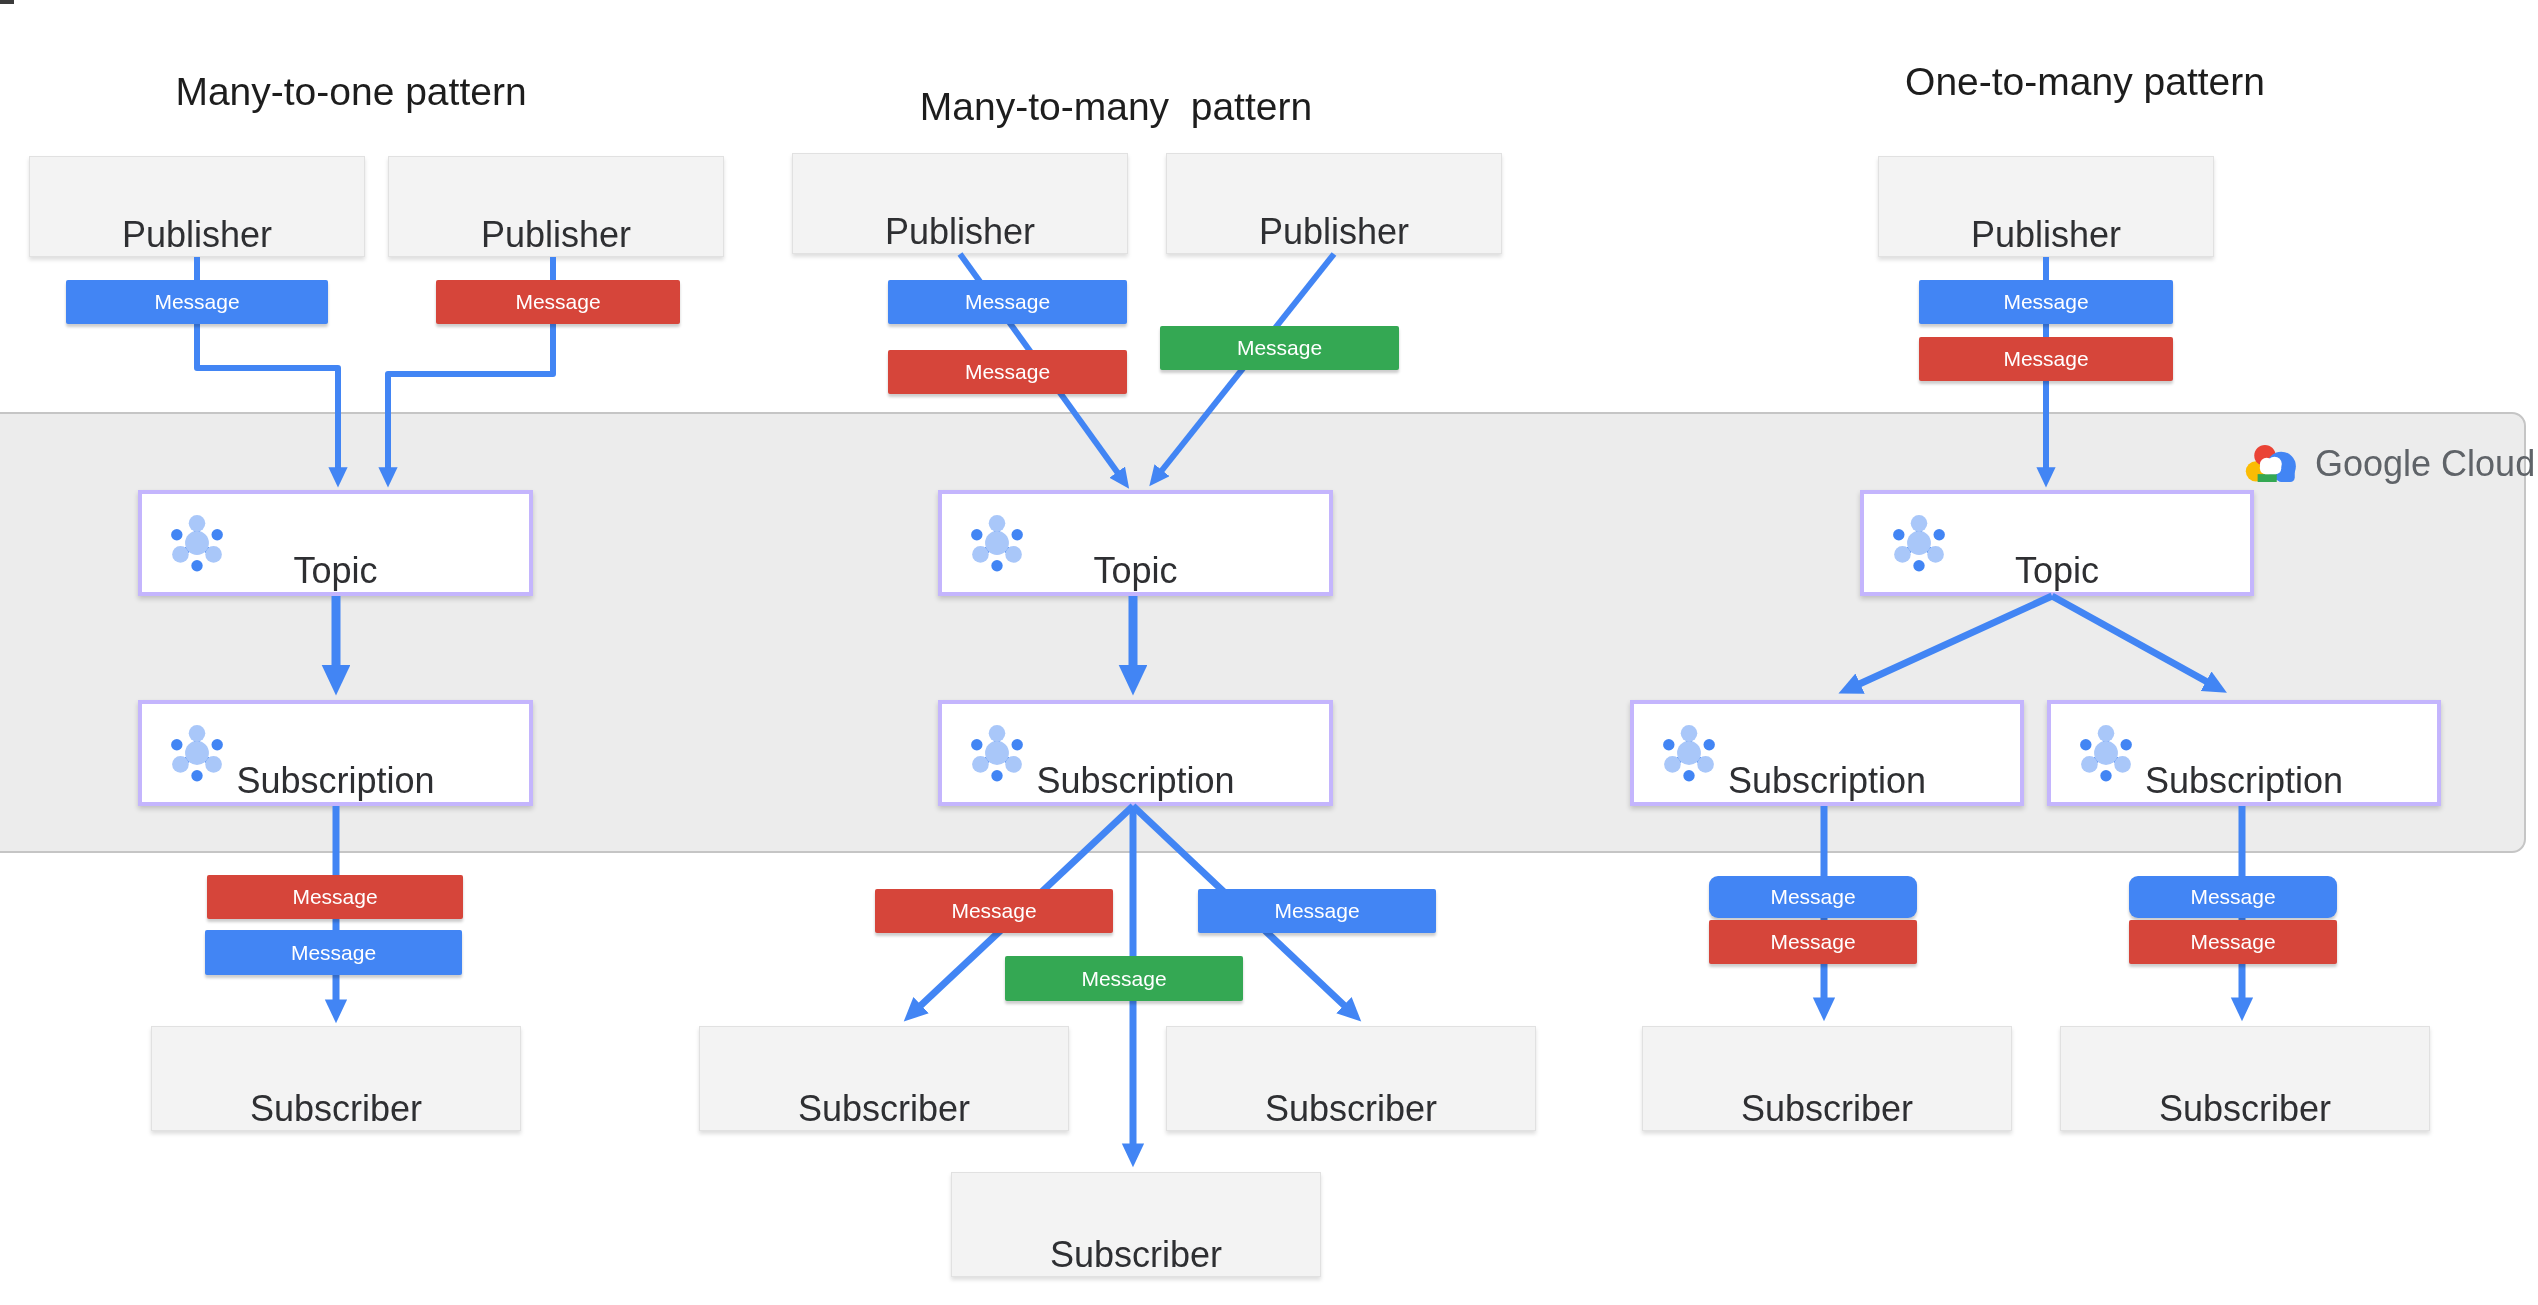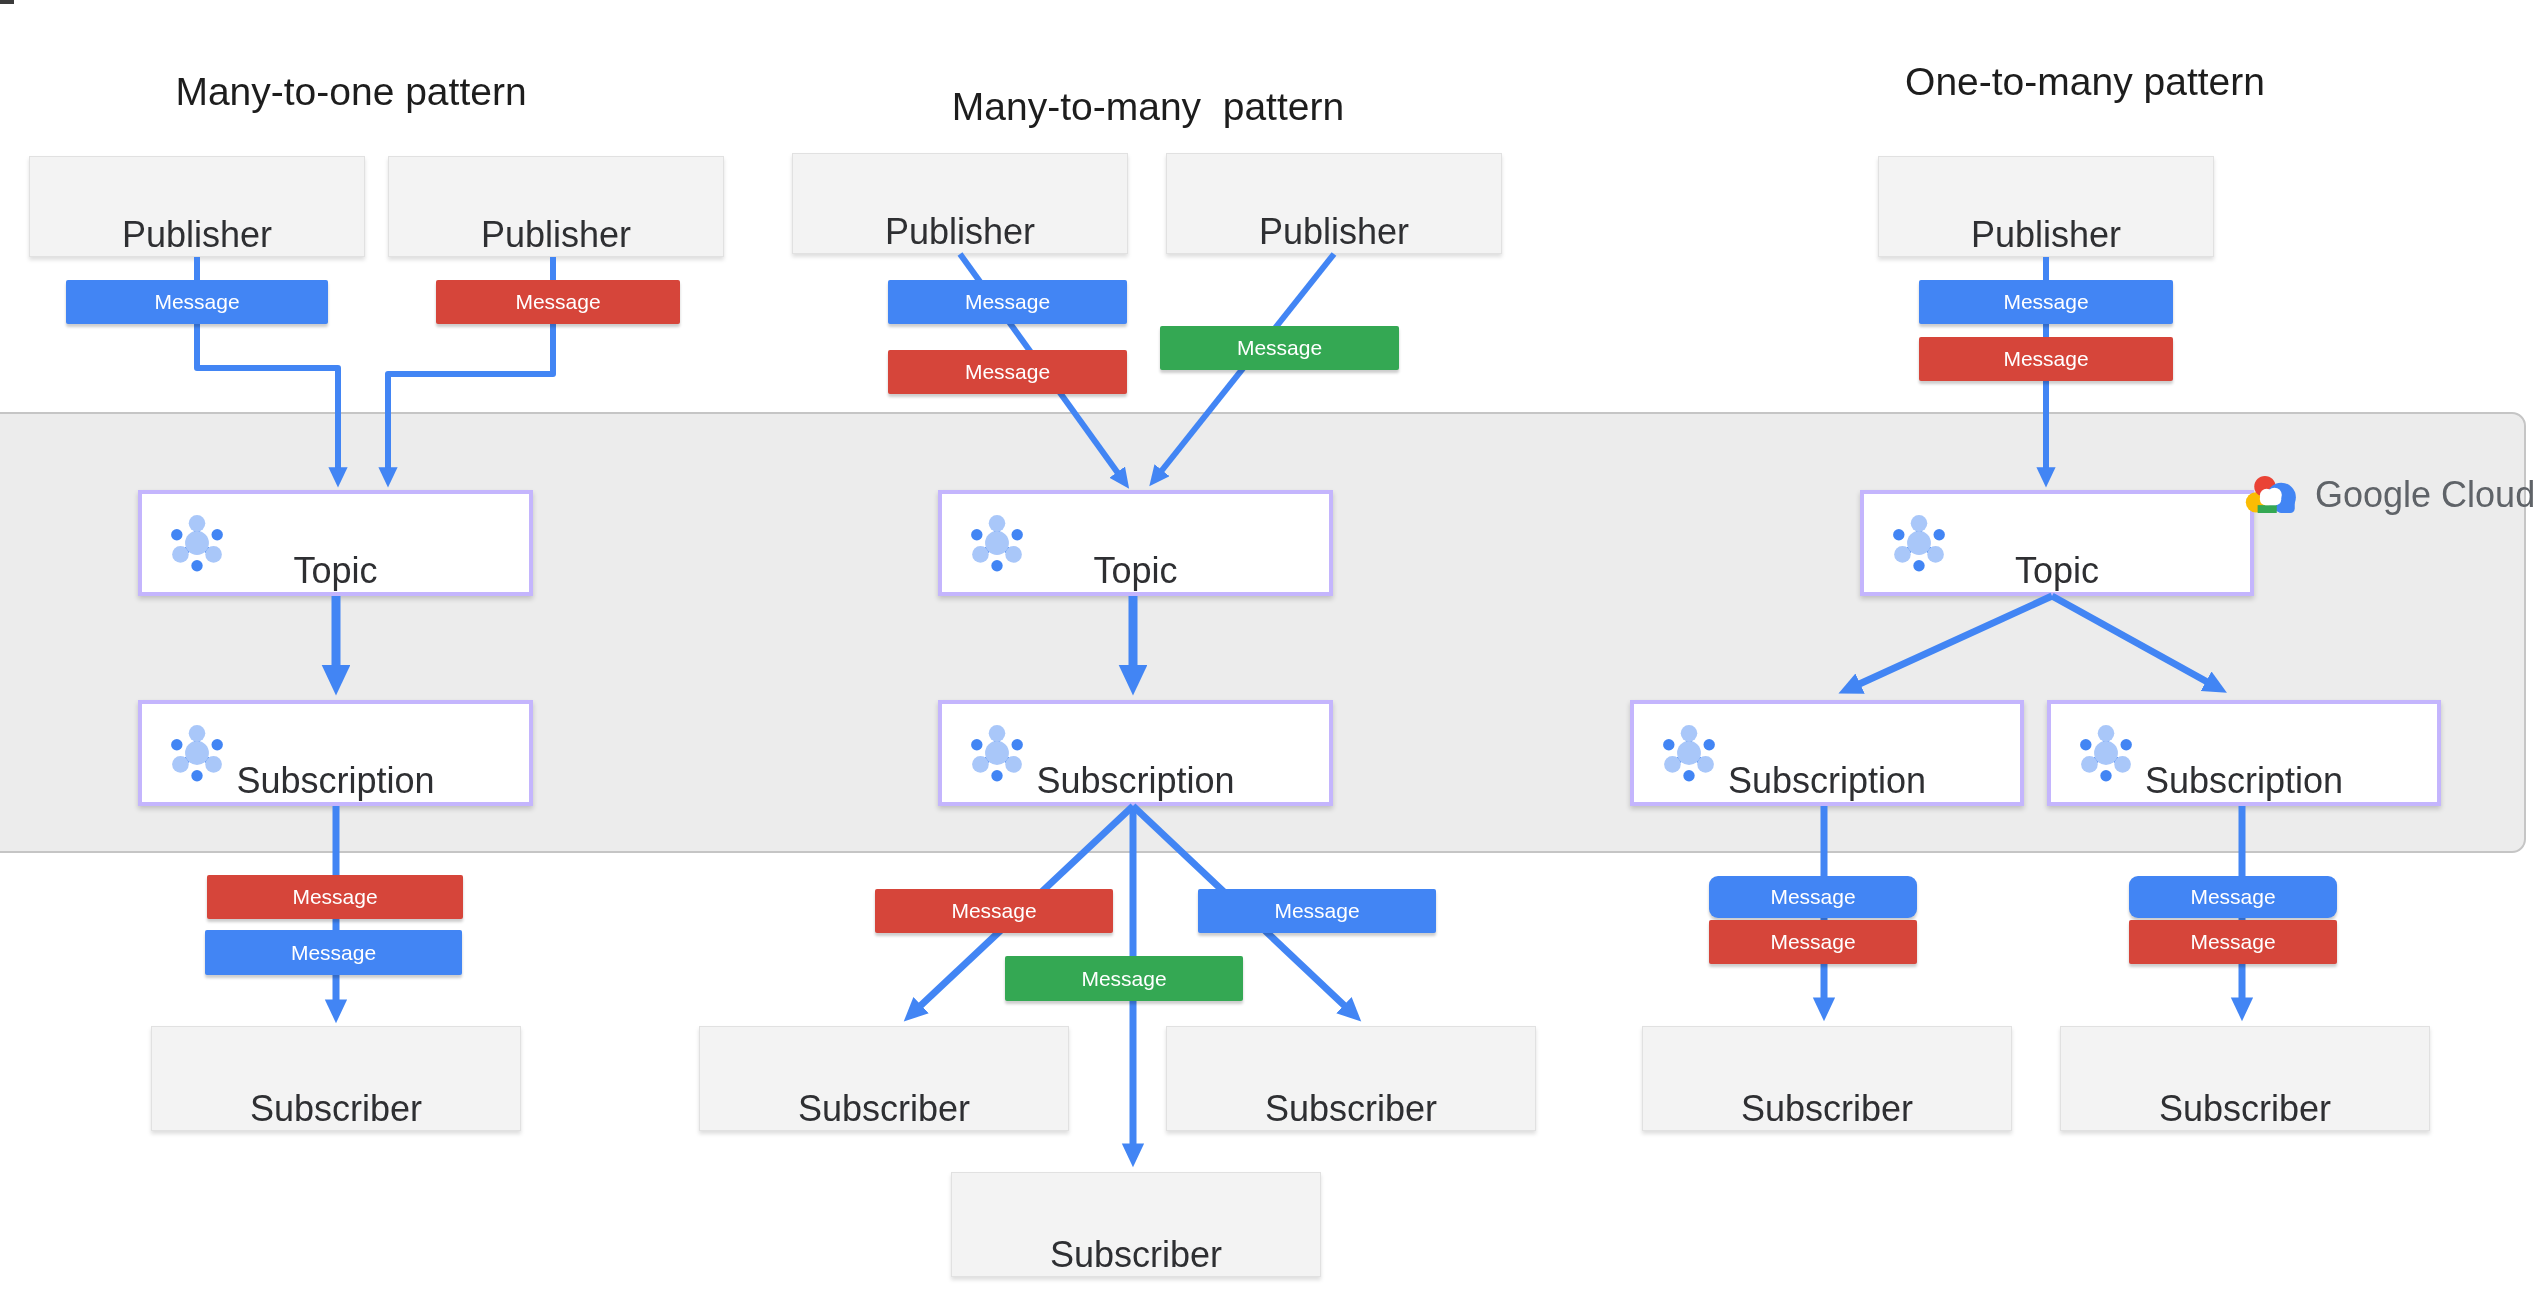--- a/index.html
+++ b/index.html
@@ -43,21 +43,21 @@
   .badge.r8{border-radius:9px;}
   .c-blue{background:var(--message-blue,#4285f4);}
   .c-red{background:var(--message-red,#db4437);}
   .c-green{background:var(--message-green,#34a853);}
   .connectors{position:absolute;left:0;top:0;width:2538px;height:1305px;z-index:2;pointer-events:none;}
   .conn{fill:none;stroke:var(--arrow-blue,#4285f4);stroke-linejoin:round;}
   .ah{fill:var(--arrow-blue,#4285f4);}
   .logo{
     position:absolute;left:2243px;top:438px;height:52px;z-index:2;
     display:flex;align-items:center;gap:18px;
-    font-size:36px;color:var(--logo-text,#5f6368);white-space:pre;margin-top:31px;
+    font-size:36px;color:var(--logo-text,#5f6368);white-space:pre;
   }
   .logo svg{width:54px;height:46px;}
   .icon-light{fill:var(--icon-light-blue,#a9c7f9);}
   .icon-dark{fill:var(--icon-dark-blue,#4285f4);}
   .icon-stroke{stroke:var(--icon-dark-blue,#4285f4);stroke-width:6;}
 </style>
 </head>
 <body>
 
 <div id="canvas">
@@ -139,21 +139,21 @@
 
     <div class="badge c-red" style="left:207px;top:875px;width:256px;height:44px">Message</div>
     <div class="badge c-blue" style="left:205px;top:930px;width:257px;height:45px">Message</div>
 
     <div class="node" style="left:151px;top:1026px;width:370px;height:105px">
       <span>Subscriber</span>
     </div>
   </section>
 
   <section>
-    <div class="title" style="left:1148px;top:85px">Many-to-many  pattern</div>
+    <div class="title" style="left:1116px;top:85px">Many-to-many  pattern</div>
 
     <div class="node" style="left:792px;top:153px;width:336px;height:101px">
       <span>Publisher</span>
     </div>
     <div class="node" style="left:1166px;top:153px;width:336px;height:101px">
       <span>Publisher</span>
     </div>
 
     <div class="badge c-blue" style="left:888px;top:280px;width:239px;height:44px">Message</div>
     <div class="badge c-red" style="left:888px;top:350px;width:239px;height:44px">Message</div>

